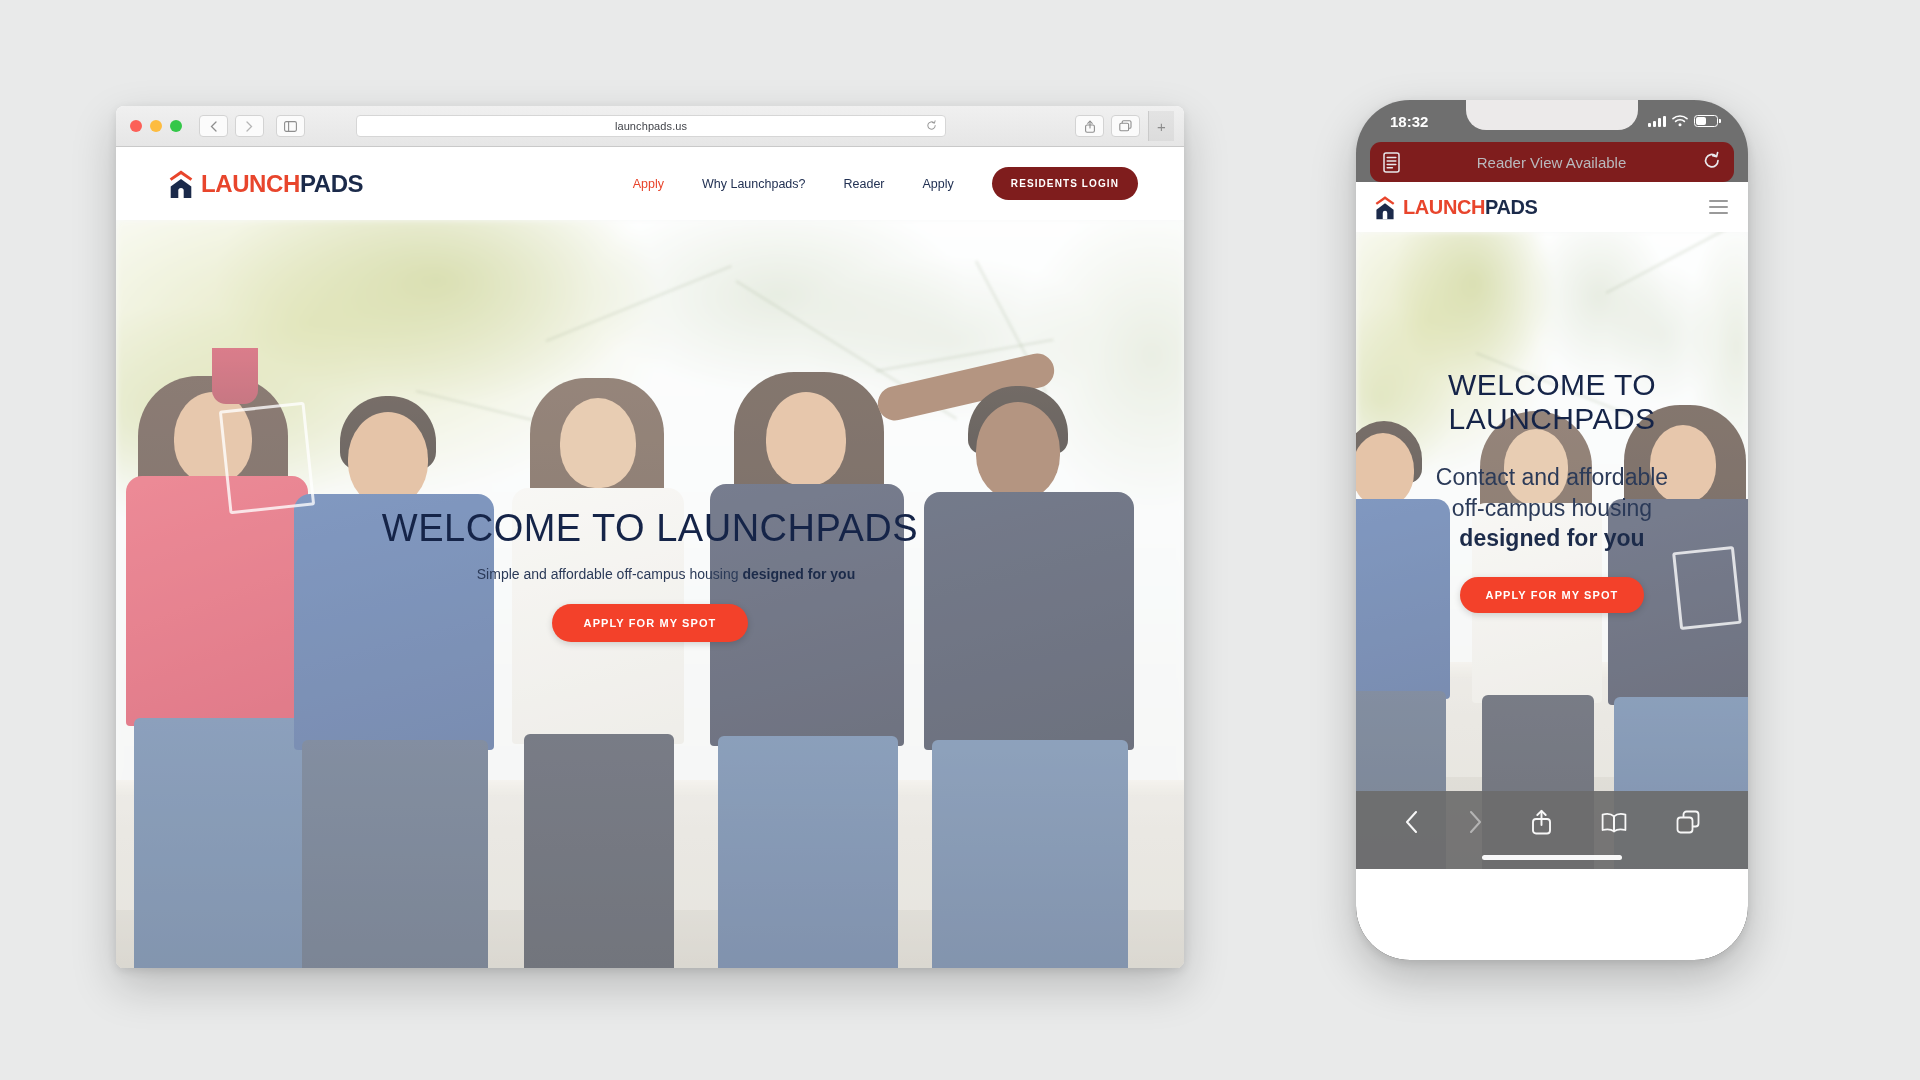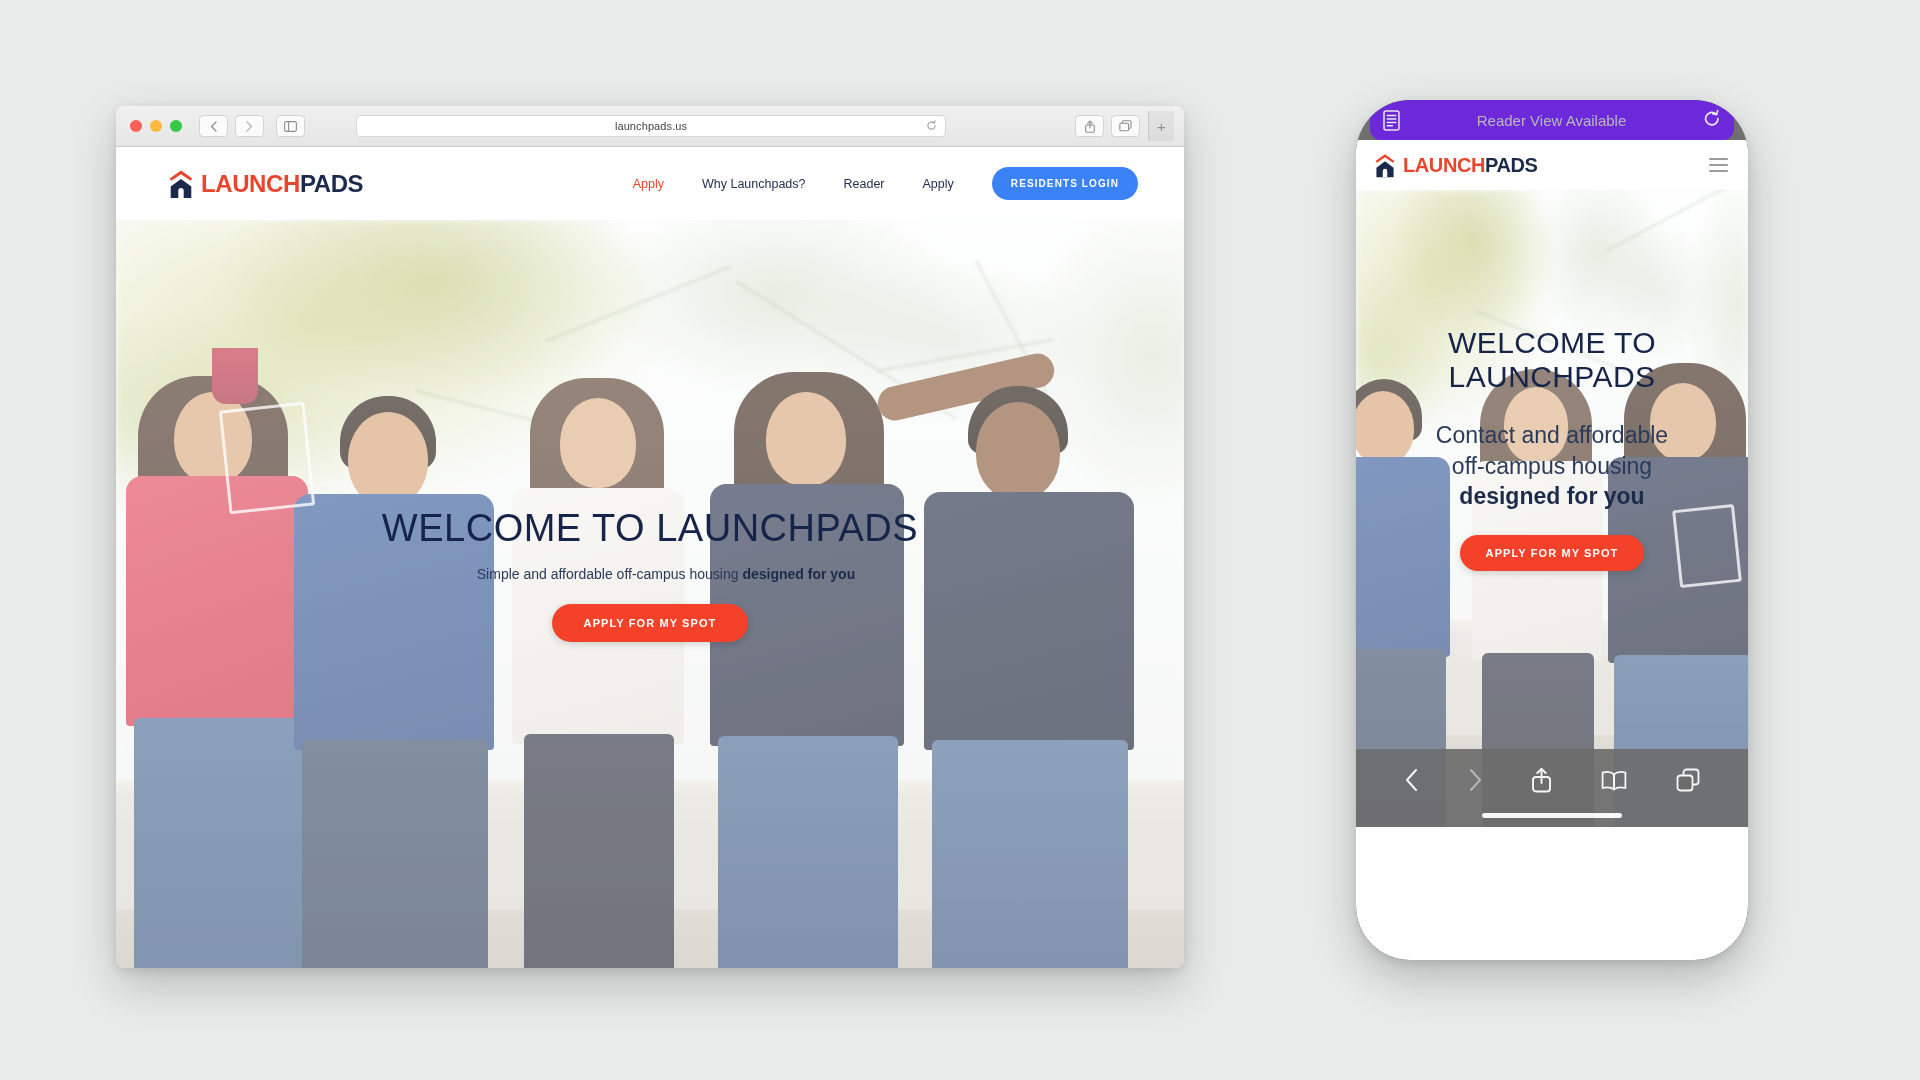--- a/index.html
+++ b/index.html
@@ -68,21 +68,21 @@
   .logo-word { font-size: 24px; font-weight: 700; letter-spacing: -0.4px; line-height: 1; }
   .logo-launch { color: #e8452c; }
   .logo-pads   { color: #1b2a4a; }
 
   .nav { margin-left: auto; display: flex; align-items: center; gap: 38px; }
   .nav a {
     font-size: 12.5px; color: #223153; text-decoration: none; white-space: nowrap;
   }
   .nav a.active { color: #e8452c; }
   .btn-pill {
-    background: #3b82f6; color: #fff; border: none; border-radius: 20px;
+    background: #7f1d1d; color: #fff; border: none; border-radius: 20px;
     font-size: 10px; font-weight: 700; letter-spacing: 1.1px;
     padding: 11px 19px; cursor: pointer; white-space: nowrap;
     font-family: "Liberation Sans", sans-serif;
   }
 
   
   .hero { position: relative; height: 748px; overflow: hidden; background: #f4f6f6; }
   .hero-photo { position: absolute; inset: 0; }
 
   .sky {
@@ -244,21 +244,21 @@
     position: relative; display: flex; align-items: center; padding: 1.3px;
   }
   .batt::after {
     content:''; position: absolute; right: -3.6px; top: 3.4px;
     width: 2px; height: 4px; background: #fff; border-radius: 0 1px 1px 0;
   }
   .batt i { display: block; height: 100%; width: 52%; background: #fff; border-radius: 2px; }
 
   .reader-bar {
     margin: 0 14px 0 14px; height: 40px; flex: none;
-    background: #6d28d9; border-radius: 11px;
+    background: #7f1d1d; border-radius: 11px;
     display: flex; align-items: center; padding: 0 13px;
     color: #b9b9bd; font-size: 15px;
   }
   .reader-bar .rb-title { flex: 1; text-align: center; }
 
   .phone-page { flex: 1; position: relative; background: #fff; overflow: hidden; }
   .m-header {
     height: 50px; background: #fff;
     display: flex; align-items: center; padding: 0 20px 0 18px;
   }
@@ -440,20 +440,40 @@
         <div class="hero-title">WELCOME TO LAUNCHPADS</div>
         <div class="hero-sub"><span>Simple and affordable off-campus housing </span><b>designed for you</b></div>
         <button class="hero-cta">APPLY FOR MY SPOT</button>
       </div>
     </div>
   </div>
 
   <div class="phone">
     <div class="phone-screen">
 
+      <div class="status-bar">
+        <div class="notch"></div>
+        <span>18:32</span>
+        <span class="status-icons">
+          <span class="sig">
+            <i style="height:4px"></i>
+              <i style="height:6px"></i>
+              <i style="height:8.5px"></i>
+              <i style="height:11px"></i>
+          </span>
+          <svg width="16" height="12" viewBox="0 0 16 12">
+            <path d="M1 3.6a10.5 10.5 0 0 1 14 0" fill="none" stroke="#fff" stroke-width="1.6" stroke-linecap="round"></path>
+            <path d="M3.6 6.4a6.6 6.6 0 0 1 8.8 0" fill="none" stroke="#fff" stroke-width="1.6" stroke-linecap="round"></path>
+            <circle cx="8" cy="9.8" r="1.5" fill="#fff"></circle>
+          </svg>
+          <span class="batt">
+              <i></i>
+            </span>
+        </span>
+      </div>
 
       <div class="reader-bar">
         <svg width="17" height="21" viewBox="0 0 17 21">
           <rect x="1" y="1" width="15" height="19" rx="2" fill="none" stroke="#e9e9ec" stroke-width="1.5"></rect>
           <line x1="4.2" y1="5.4" x2="12.8" y2="5.4" stroke="#e9e9ec" stroke-width="1.5" stroke-linecap="round"></line>
           <line x1="4.2" y1="9" x2="12.8" y2="9" stroke="#e9e9ec" stroke-width="1.5" stroke-linecap="round"></line>
           <line x1="4.2" y1="12.4" x2="12.8" y2="12.4" stroke="#e9e9ec" stroke-width="1.5" stroke-linecap="round"></line>
           <line x1="4.2" y1="15.8" x2="9.4" y2="15.8" stroke="#e9e9ec" stroke-width="1.5" stroke-linecap="round"></line>
         </svg>
         <span class="rb-title">Reader View Available</span>

